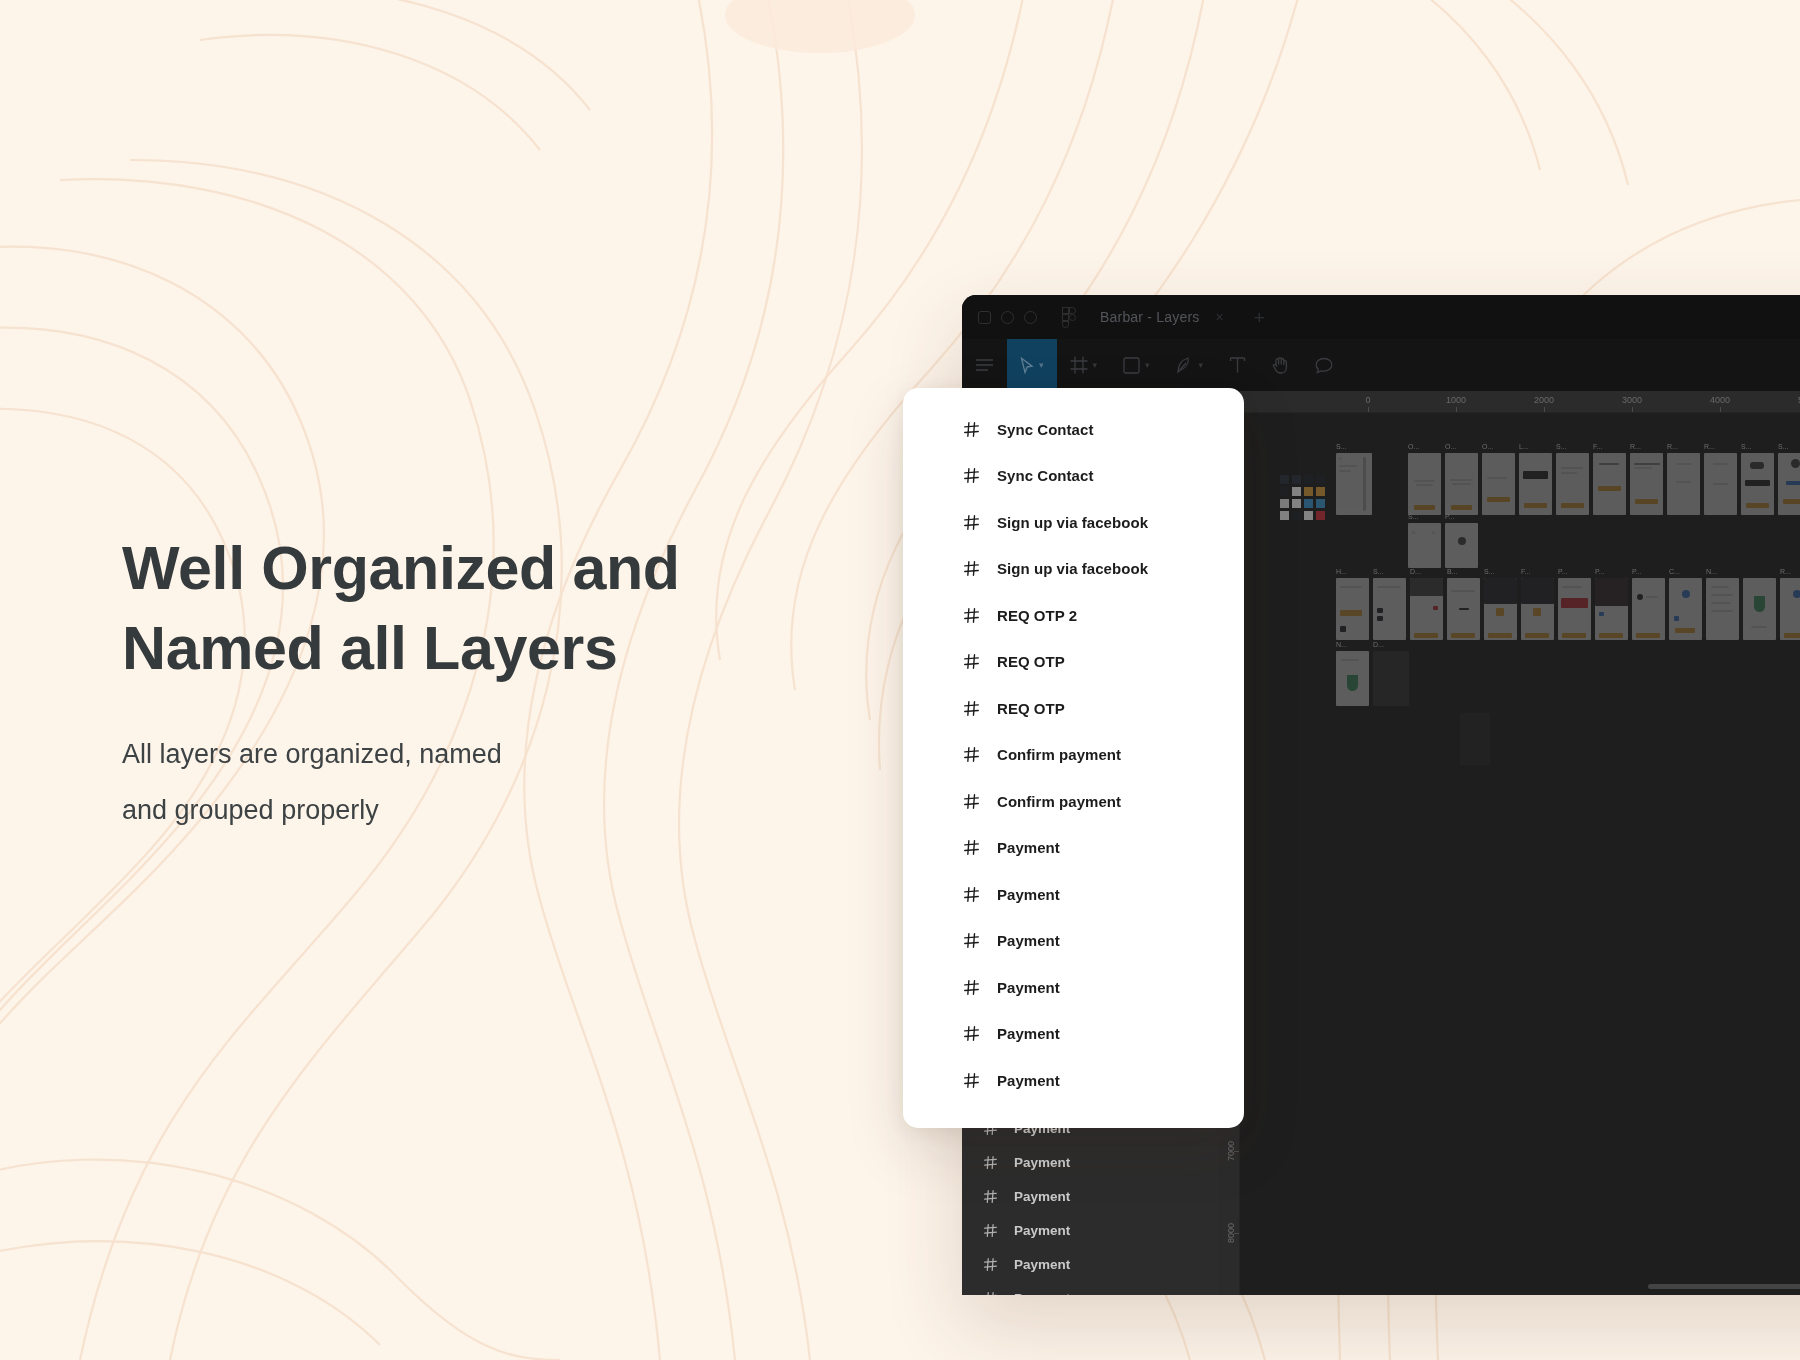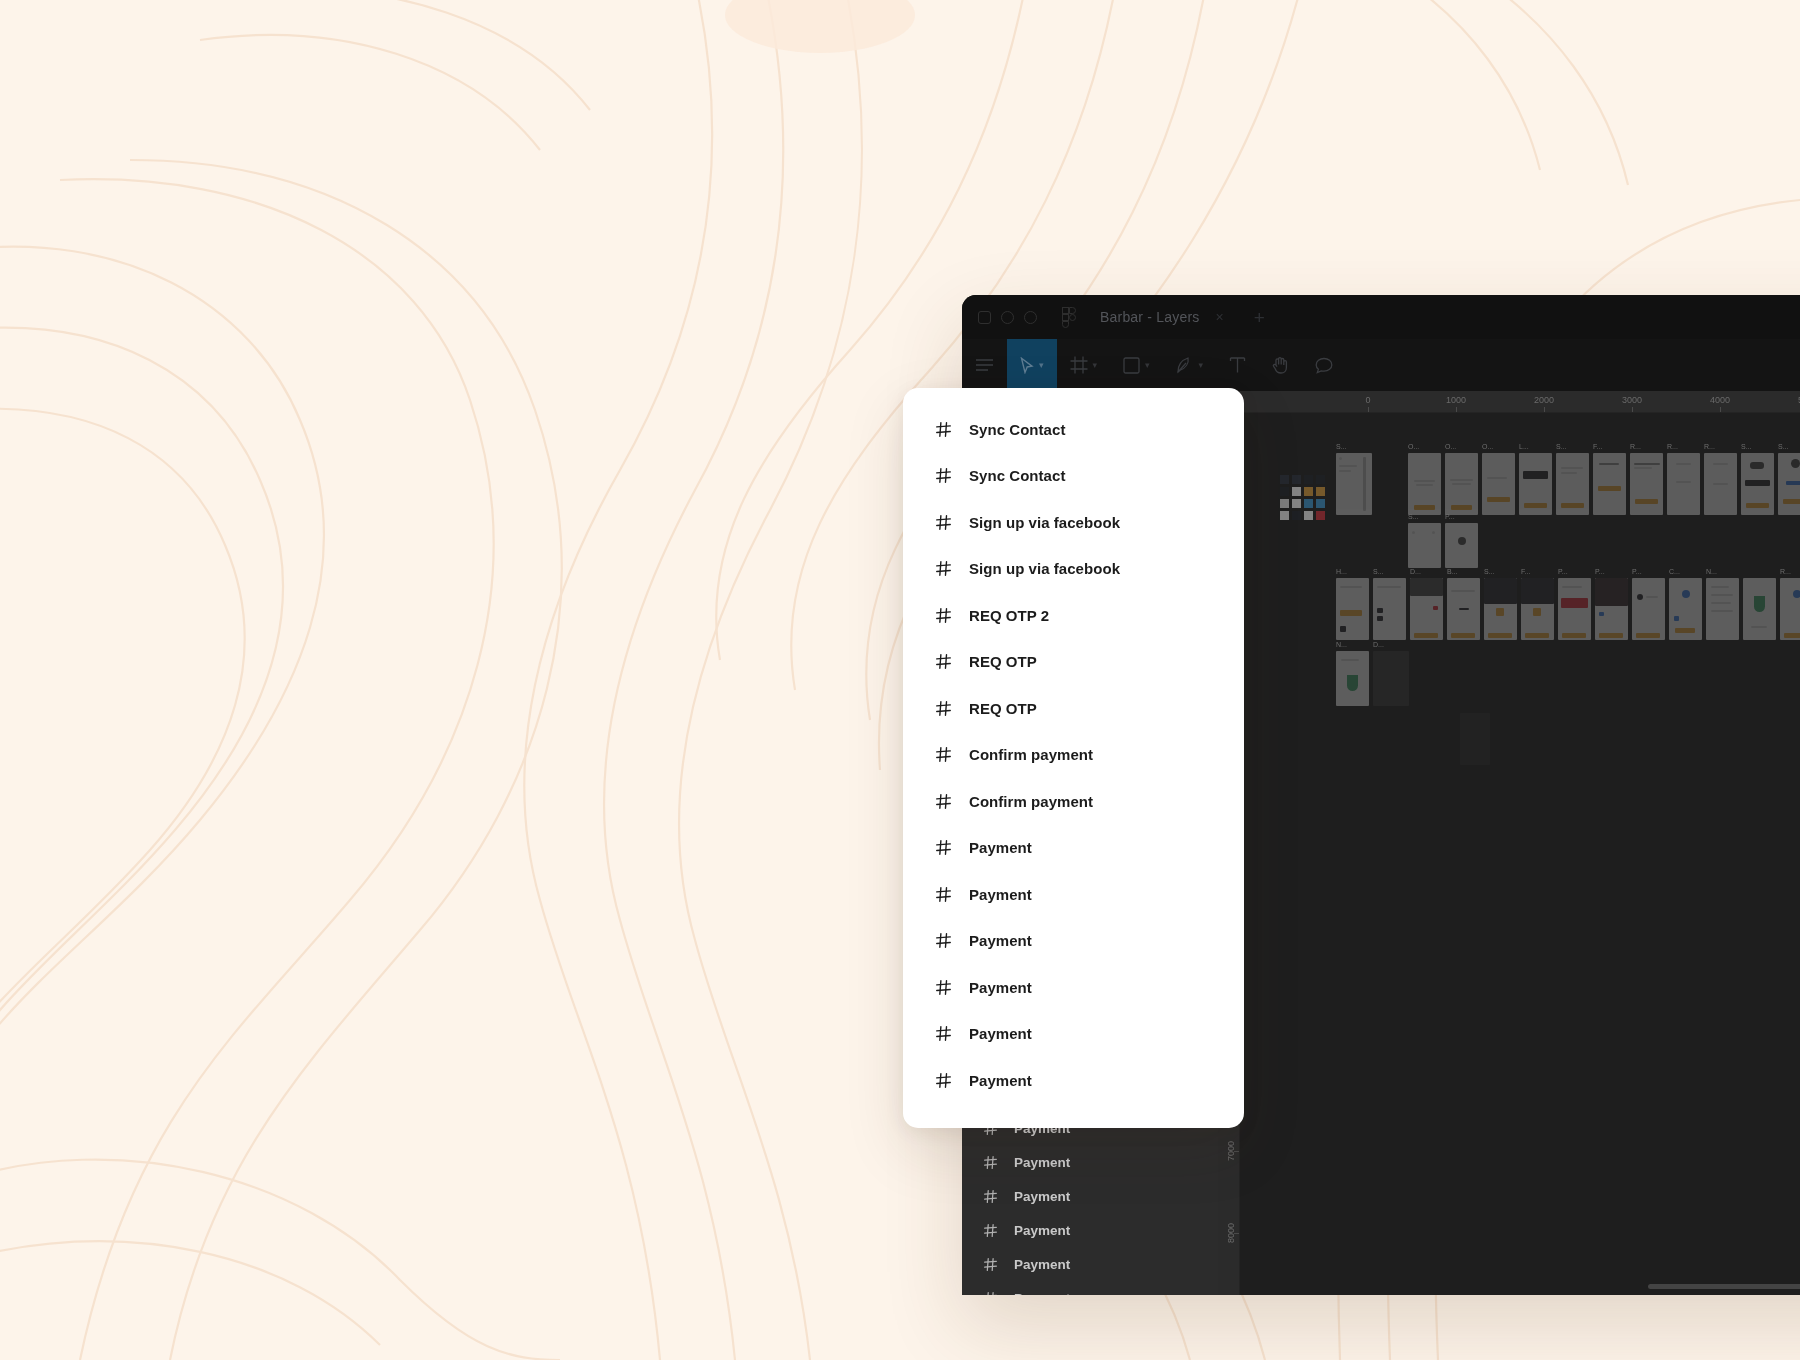--- a/index.html
+++ b/index.html
@@ -255,21 +255,21 @@
     padding-left: 33px;
     color: #1C1C1C;
     font-size: 15px;
     font-weight: 700;
     letter-spacing: .05px;
   }
   .layer-row .hashicon { margin-right: 18px; flex: none; }
   .hashicon svg { display: block; }
 
   
-  #layer-popup { z-index: 20; }
+  #layer-popup { z-index: 20; padding-left: 28px; }
 </style>
 </head>
 <body>
 
 <div id="stage">
 
   <div id="bg-texture">
     <svg viewBox="0 0 1800 1360" preserveAspectRatio="none" xmlns="http://www.w3.org/2000/svg">
       <g fill="none" stroke="#F6E2CF" stroke-width="2.2">
         <path d="M-40 250 C 120 230 250 300 300 420 C 360 560 300 700 200 820 C 100 940 -20 1010 -60 1120"></path>
@@ -296,20 +296,26 @@
         <path d="M250 -10 C 390 -20 520 20 590 110"></path>
         <path d="M1390 -30 C 1470 20 1520 90 1540 170"></path>
         <path d="M1470 -30 C 1555 25 1608 100 1628 185"></path>
       </g>
       <g fill="#FBEADB" opacity="0.85">
         <ellipse cx="820" cy="15" rx="95" ry="38"></ellipse>
       </g>
     </svg>
   </div>
 
+  <div id="copy">
+    <h1 id="headline">Well Organized and
+Named all Layers</h1>
+    <p id="subcopy">All layers are organized, named
+and grouped properly</p>
+  </div>
 
   <div id="figma-window">
 
     <div id="titlebar">
       <div class="traffic-dots">
         <span class="tdot sq"></span>
         <span class="tdot"></span>
         <span class="tdot"></span>
       </div>
       <div id="figma-mark">

